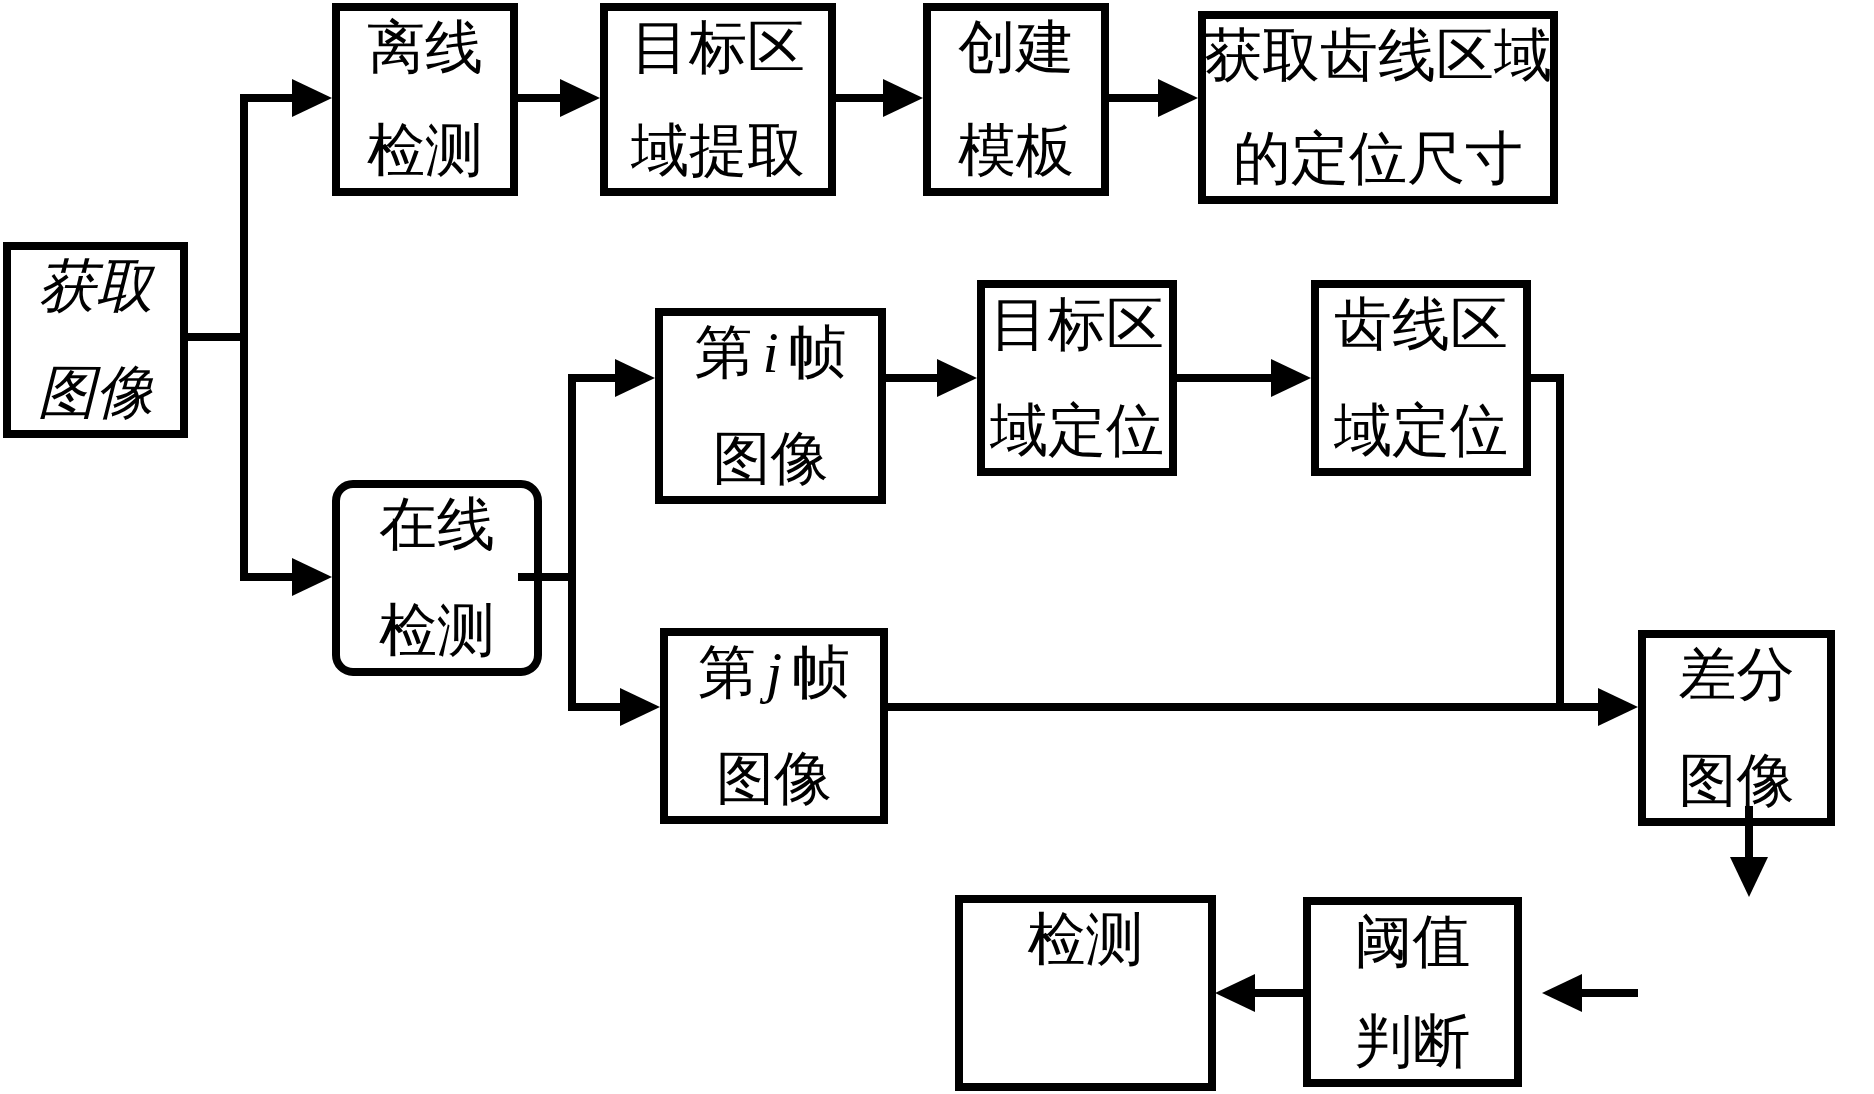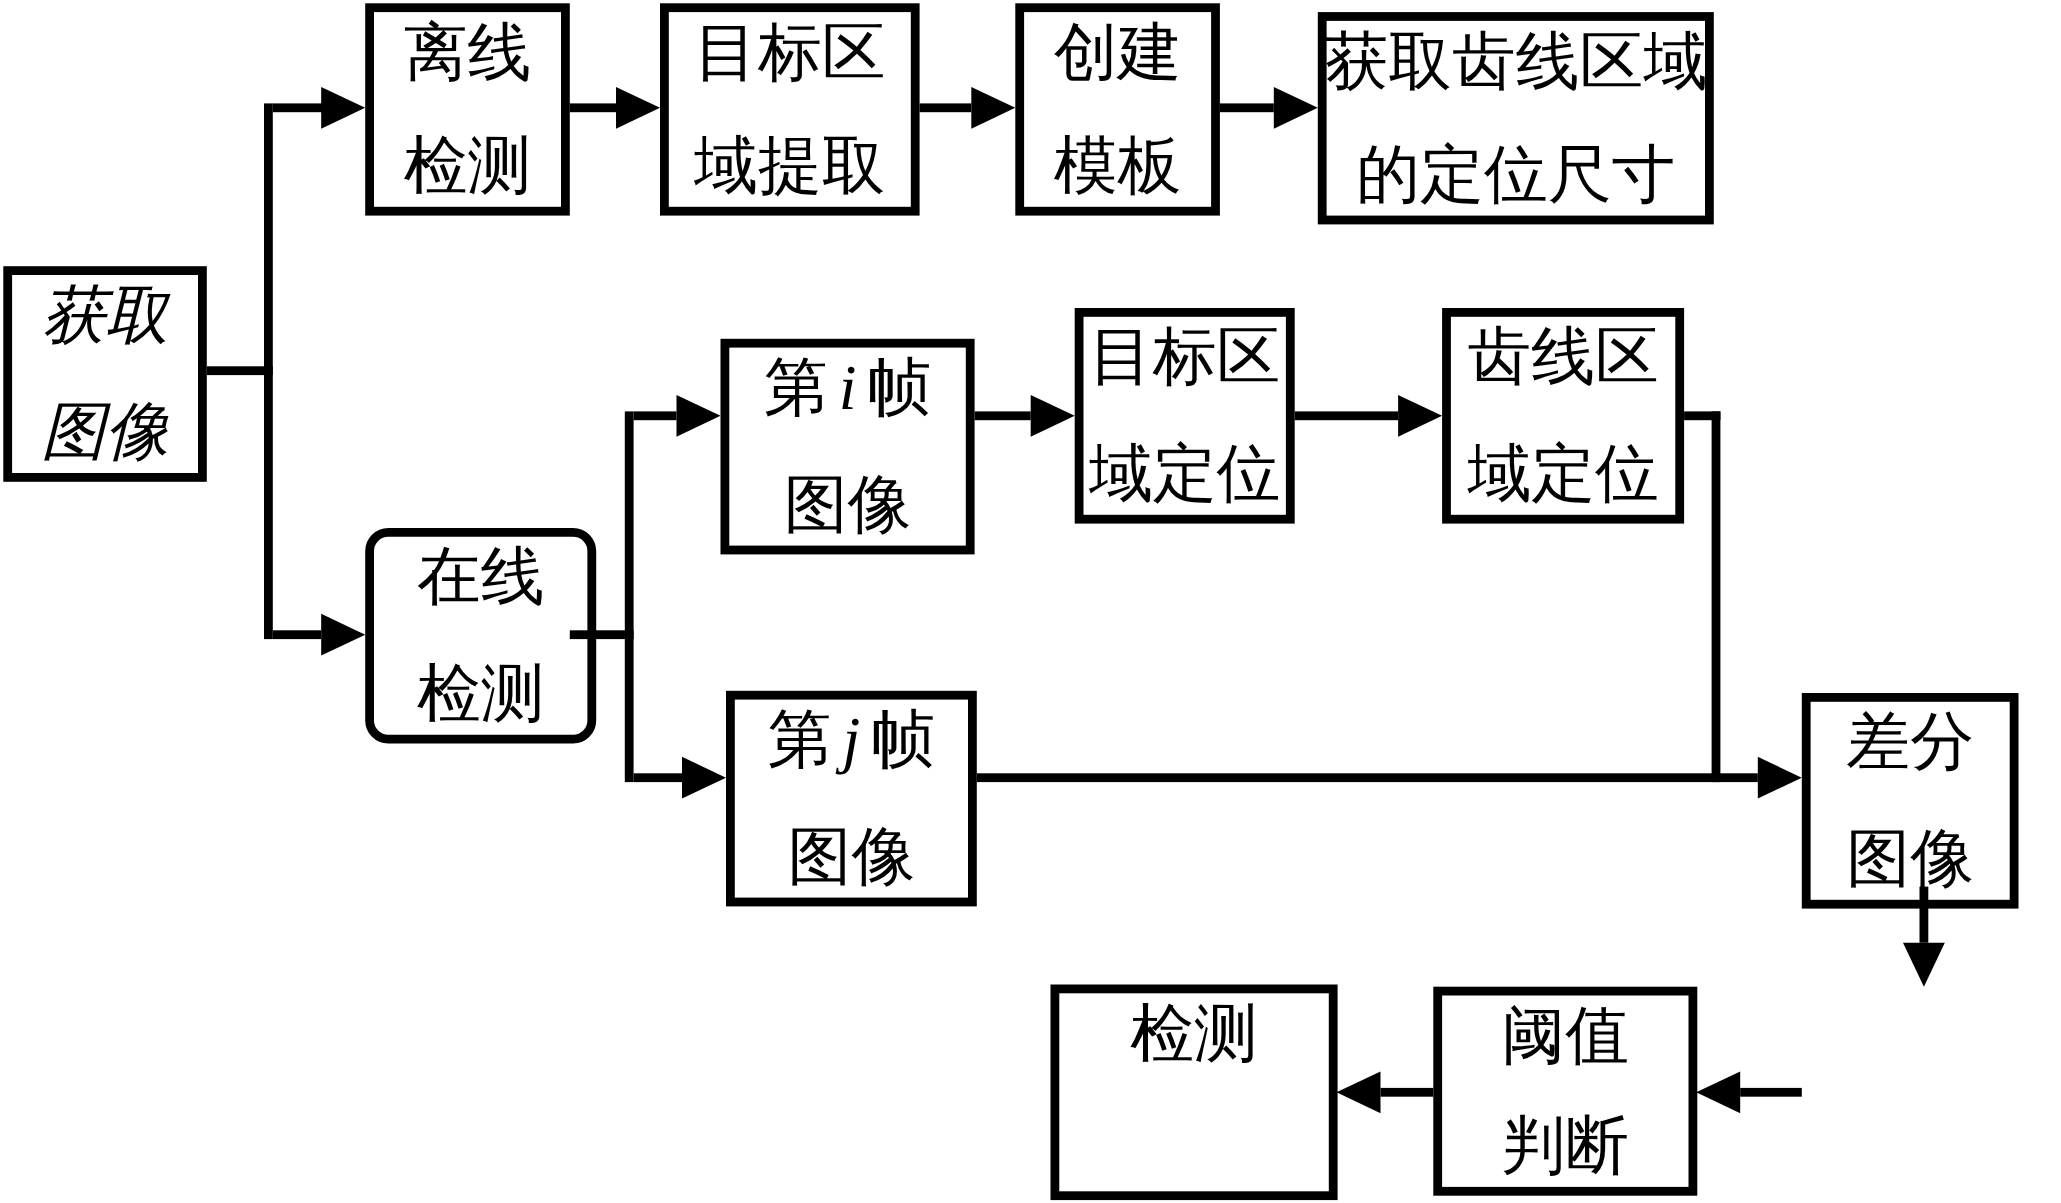--- a/index.html
+++ b/index.html
@@ -99,21 +99,21 @@
     <span class="ln"><span>第</span><span class="var">j</span><span>帧</span></span>
     <span class="ln">图像</span>
   </div>
 
   <div class="box" style="left:1638px; top:630px; width:197px; height:196px;">
     <span class="ln">差分</span>
     <span class="ln">图像</span>
   </div>
 
 
-  <div class="box" style="left:1303px; top:897px; width:240px; height:190px;">
+  <div class="box" style="left:1303px; top:897px; width:219px; height:190px;">
     <span class="ln">阈值</span>
     <span class="ln">判断</span>
   </div>
 
   <div class="box" style="left:955px; top:895px; width:261px; height:196px;">
     <span class="ln">检测</span>
   </div>
 
   <div class="hline" style="left:188px; top:333px; width:60px; height:8px;"></div>
   <div class="vline" style="left:240px; top:94px; width:8px; height:487px;"></div>

